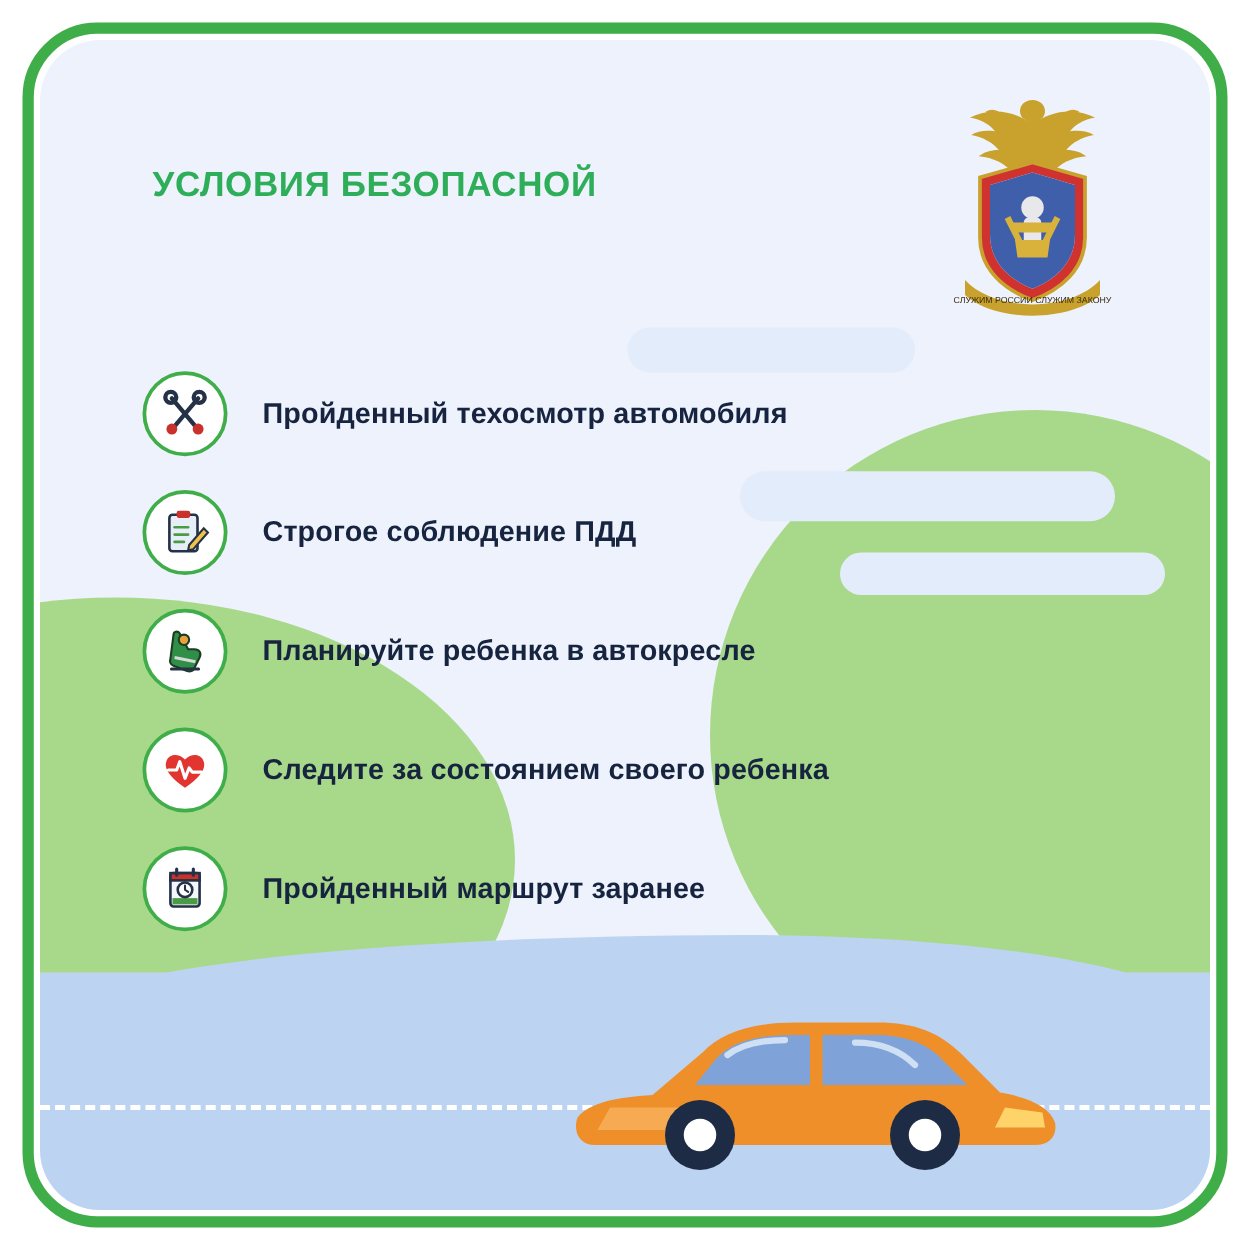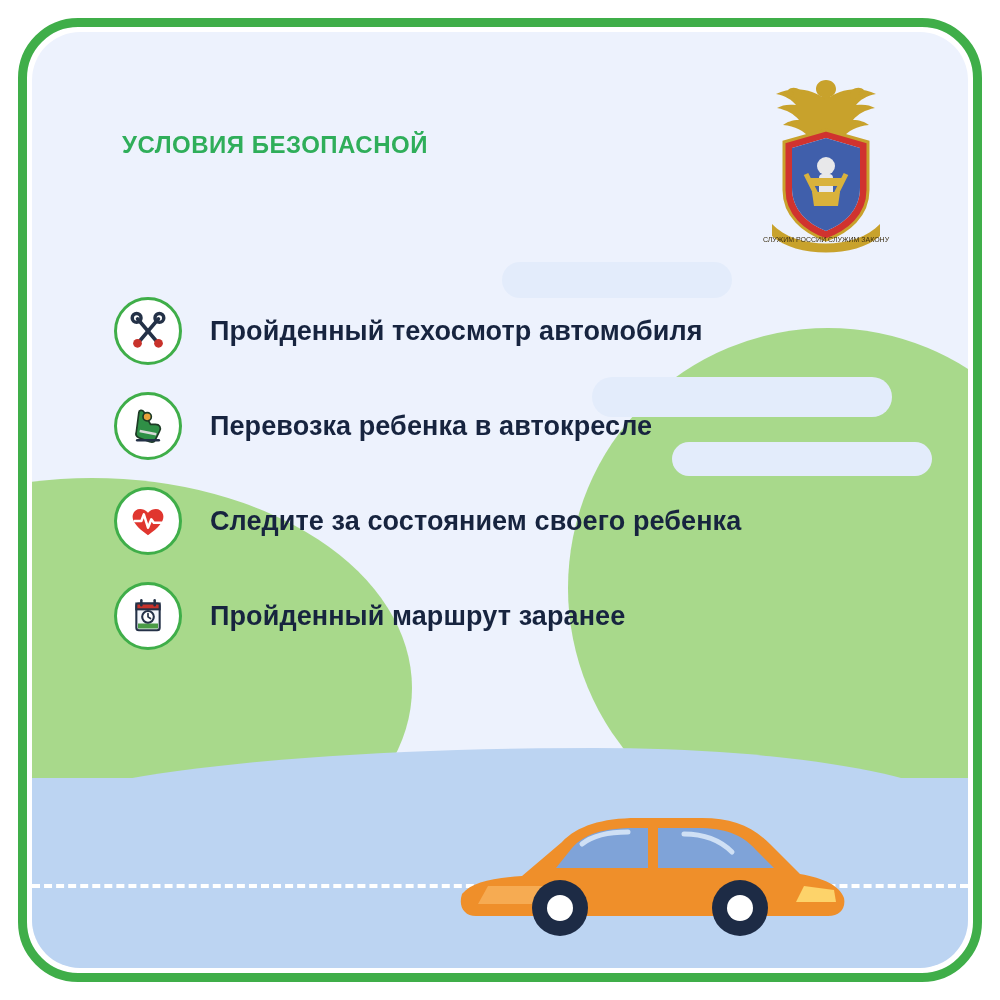--- a/index.html
+++ b/index.html
@@ -76,21 +76,21 @@
   .cloud.c1 { left: 470px; top: 230px; width: 230px; height: 36px; }
   .cloud.c2 { left: 560px; top: 345px; width: 300px; height: 40px; }
   .cloud.c3 { left: 640px; top: 410px; width: 260px; height: 34px; }
 
   
   .title {
     position: absolute;
     left: 90px; top: 98px;
     width: 600px;
     color: #2fae5a;
-    font-size: 24px;
+    font-size: 28px;
     font-weight: bold;
     line-height: 1.28;
     letter-spacing: 0.5px;
     text-transform: uppercase;
   }
   .title-line { display: block; }
 
   
   .emblem {
     position: absolute;
@@ -117,21 +117,21 @@
     border-radius: 50%;
     border: 3px solid #3fae49;
     background: #ffffff;
     display: flex;
     align-items: center;
     justify-content: center;
     margin-right: 28px;
   }
   .badge svg { display: block; }
   .item-label {
-    font-size: 27px;
+    font-size: 23px;
     font-weight: bold;
     color: #17243f;
     line-height: 1.2;
     letter-spacing: 0.1px;
   }
 
   
   .car {
     position: absolute;
     left: 420px; bottom: 26px;
@@ -198,31 +198,46 @@
             </g>
             <circle cx="11" cy="9" r="5" fill="none" stroke="#243147" stroke-width="4"></circle>
             <circle cx="37" cy="9" r="5" fill="none" stroke="#243147" stroke-width="4"></circle>
             <circle cx="12" cy="38" r="5" fill="#c8322b"></circle>
             <circle cx="36" cy="38" r="5" fill="#c8322b"></circle>
           </svg>
         </div>
         <div class="item-label">Пройденный техосмотр автомобиля</div>
       </div>
 
+      <div class="item">
+        <div class="badge">
+          <svg viewBox="0 0 48 48" width="40" height="40">
+            <rect x="9" y="7" width="27" height="35" rx="3" fill="#e8eef8" stroke="#243147" stroke-width="2.5"></rect>
+            <rect x="16" y="3" width="13" height="7" rx="2" fill="#c8322b"></rect>
+            <g stroke="#4a9b46" stroke-width="2.5" stroke-linecap="round">
+              <path d="M14 19 h13"></path>
+                <path d="M14 26 h13"></path>
+                <path d="M14 33 h9"></path>
+            </g>
+            <path d="M28 36 L42 20 L46 24 L32 40 L27 41 Z" fill="#f0c24a" stroke="#243147" stroke-width="2"></path>
+          </svg>
+        </div>
+        <div class="item-label">Строгое соблюдение ПДД</div>
+      </div>
 
       <div class="item">
         <div class="badge">
           <svg viewBox="0 0 48 48" width="40" height="40">
             <path d="M13 8 C13 5 17 4 19 7 L27 22 L33 22 C38 22 40 26 38 30 L33 40 C32 43 29 44 26 43 L13 38 C10 37 9 34 10 31 Z" fill="#2f8f46" stroke="#1d3a25" stroke-width="2"></path>
             <circle cx="23" cy="13" r="5" fill="#e9a23b" stroke="#1d3a25" stroke-width="2"></circle>
             <path d="M14 30 L34 34" stroke="#d9d9d9" stroke-width="3"></path>
             <path d="M11 41 h26" stroke="#243147" stroke-width="3" stroke-linecap="round"></path>
           </svg>
         </div>
-        <div class="item-label">Перевозка ребенка в автокресле</div>
+        <div class="item-label">Планируйте ребенка в автокресле</div>
       </div>
 
       <div class="item">
         <div class="badge">
           <svg viewBox="0 0 48 48" width="40" height="40">
             <path d="M24 41 C8 30 4 22 6 16 C8 9 17 7 24 14 C31 7 40 9 42 16 C44 22 40 30 24 41 Z" fill="#e0362f"></path>
             <path d="M8 24 h8 l3 -8 l5 16 l4 -10 l3 4 h9" stroke="#ffffff" stroke-width="3" fill="none" stroke-linejoin="round" stroke-linecap="round"></path>
           </svg>
         </div>
         <div class="item-label">Следите за состоянием своего ребенка</div>

